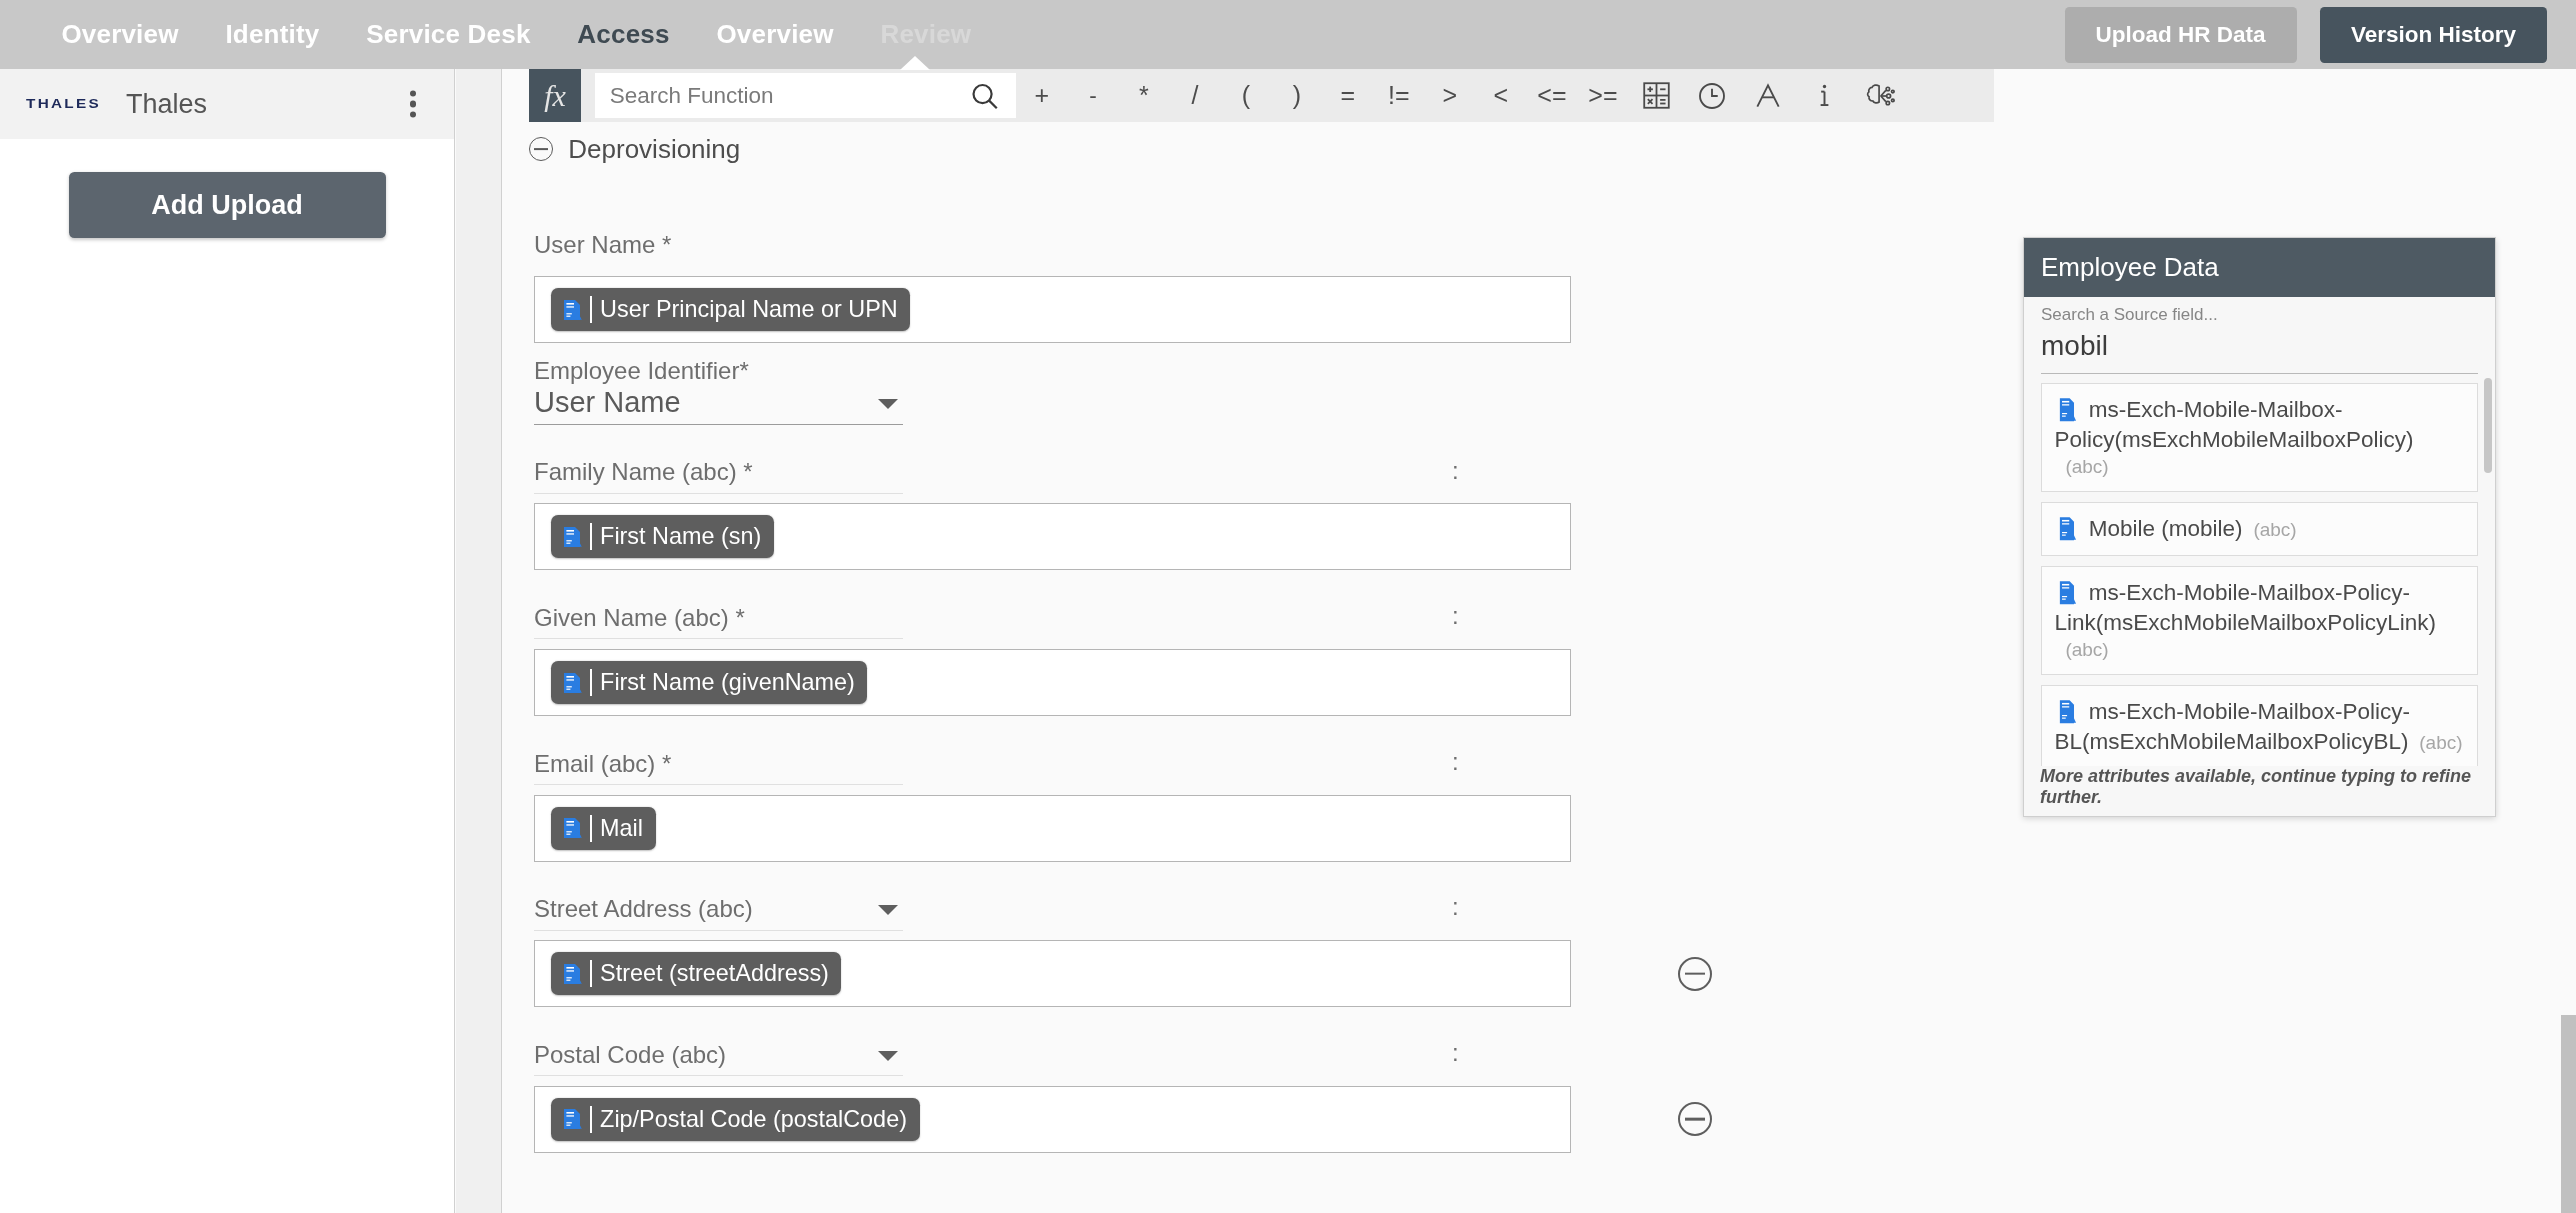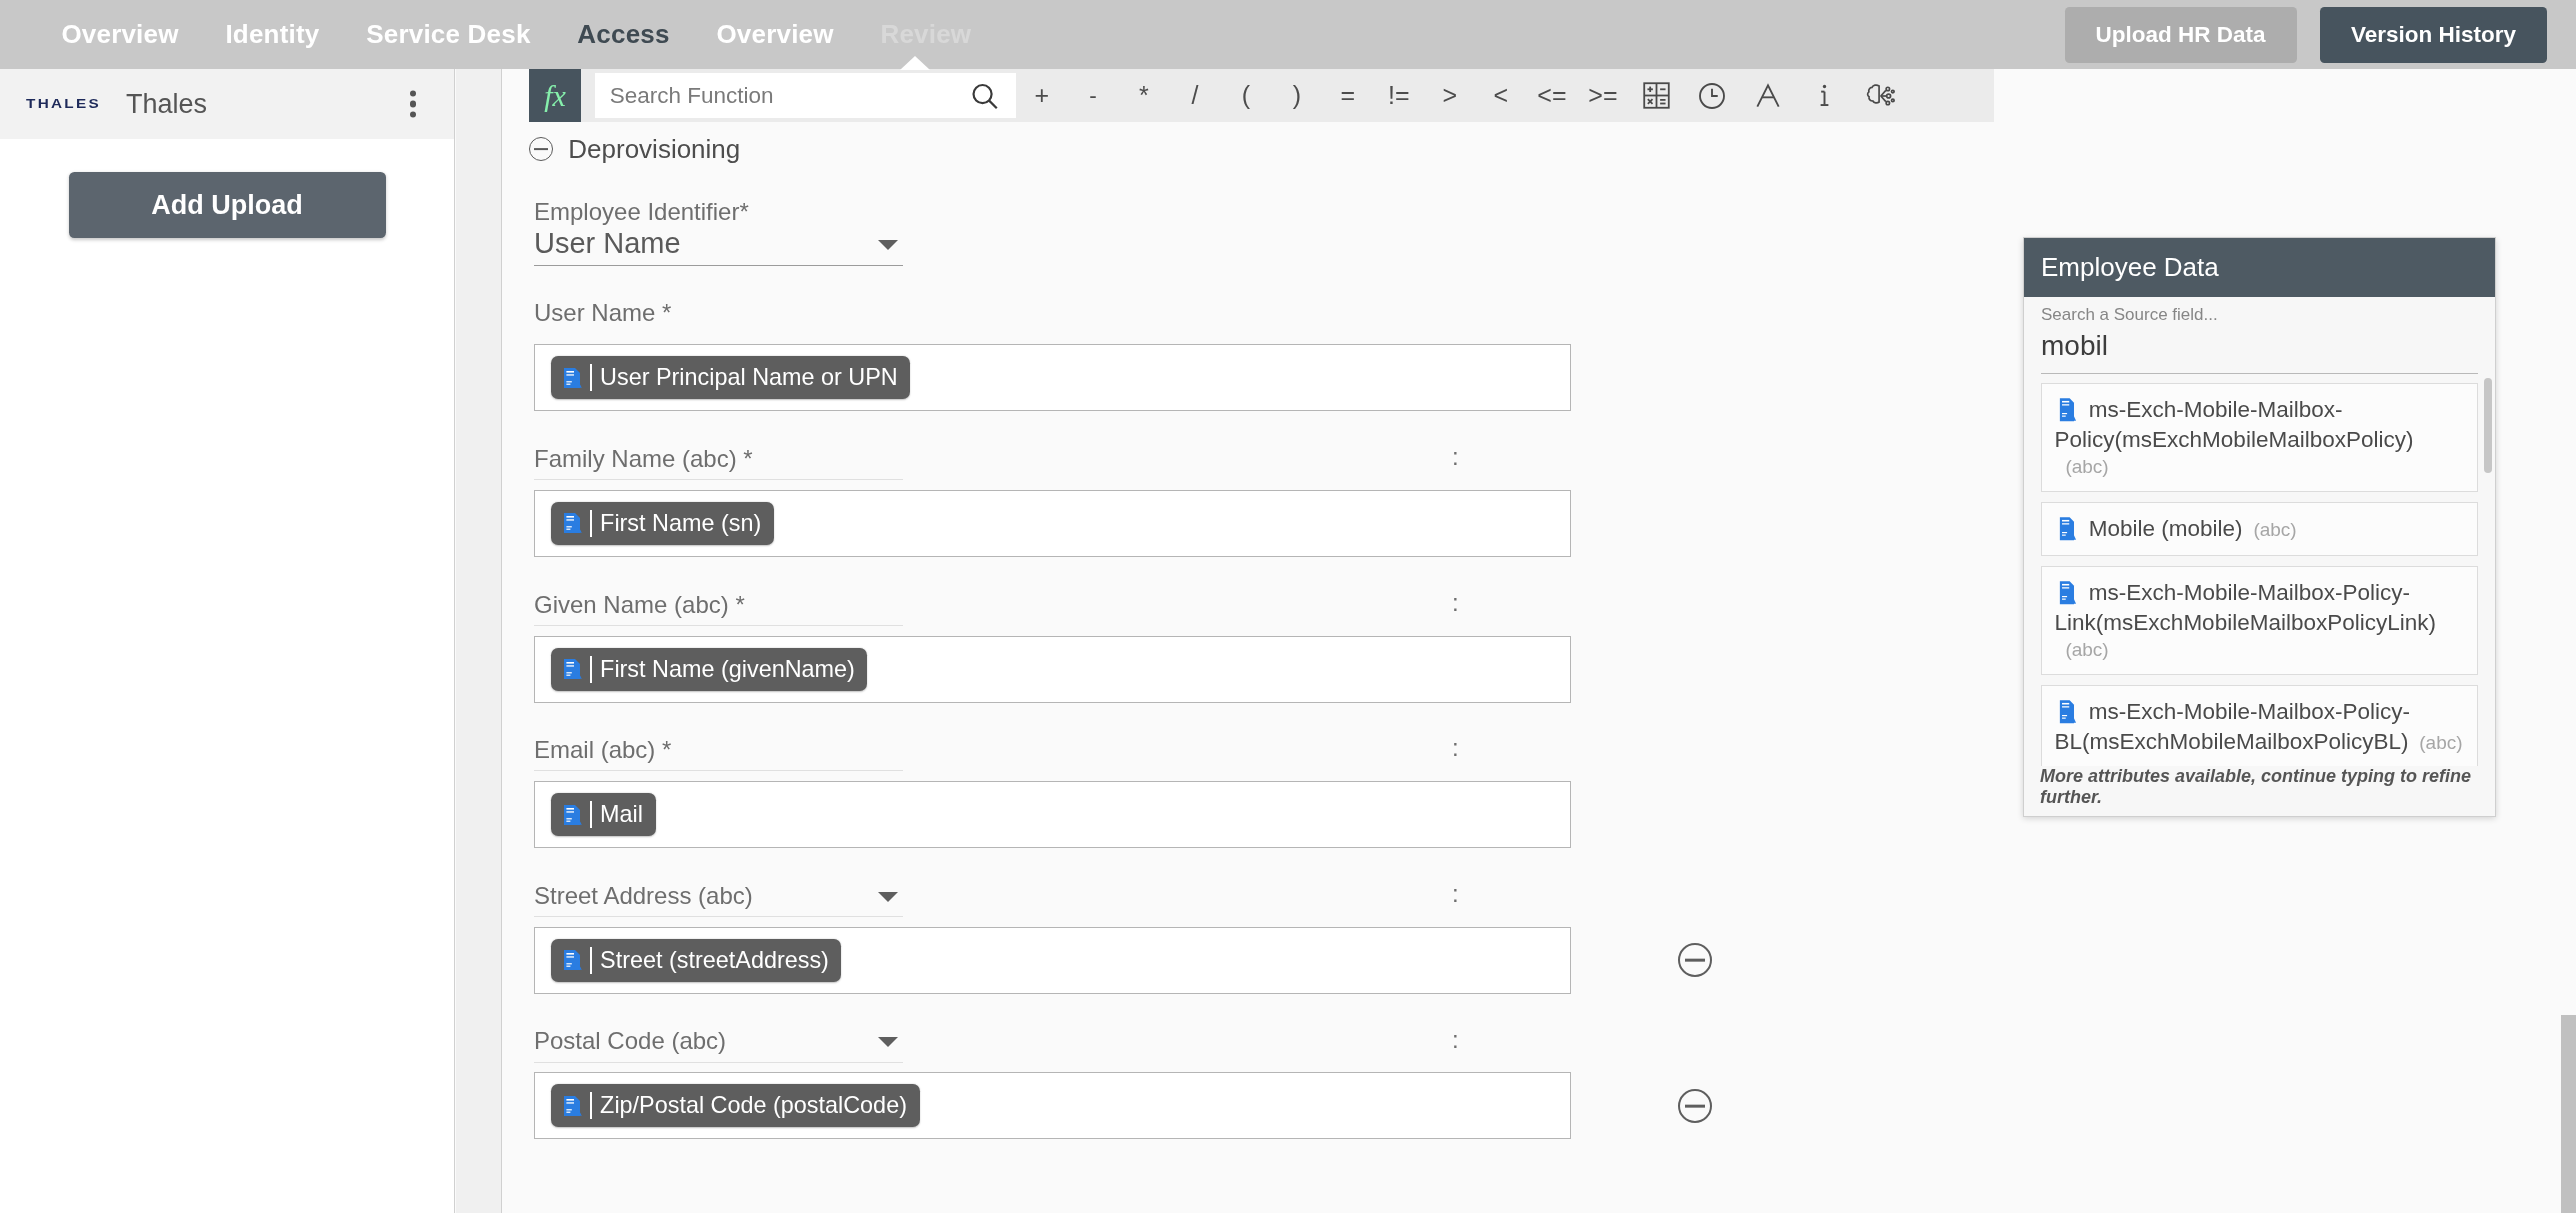--- a/index.html
+++ b/index.html
@@ -106,21 +106,21 @@
   .fx-caret {
     position: absolute; left: 900px; top: 56px;
     width: 0; height: 0;
     border-left: 15.3px solid transparent;
     border-right: 15.3px solid transparent;
     border-bottom: 14.4px solid #ffffff;
     z-index: 7;
   }
   .fx-btn {
     width: 52px; height: 53px; background: #47545e;
-    color: #86efac; display: flex; align-items: center; justify-content: center;
+    color: #e5e5e5; display: flex; align-items: center; justify-content: center;
     font-family: "Liberation Serif", serif; font-style: italic;
     font-size: 30px; cursor: pointer; flex: none;
   }
   .fx-search {
     flex: none; width: 421px; height: 45px;
     background: #fff; margin-left: 14.4px;
     display: flex; align-items: center;
     padding: 0 0 0 14.4px; position: relative;
   }
   .fx-search input {
@@ -414,29 +414,20 @@
 </div>
 
 <div class="content">
 
   <div class="section-head">
     <div class="minus-circle"></div>
     <div class="section-title">Deprovisioning</div>
   </div>
 
   <div class="form">
-
-    <div class="field-block">
-      <div class="field-label">Employee Identifier*</div>
-      <div style="position:relative;">
-        <div class="sel-value">User Name</div>
-        <div class="caret-down" style="bottom:10.8px;"></div>
-      </div>
-      <div class="sel-underline" style="margin-top:4.5px;"></div>
-    </div>
 
     <div class="field-block" style="margin-top:21.6px;">
       <div class="field-label-row">
         <div class="field-label">User Name *</div>
       </div>
       <div class="input-box">
         <div class="chip">
           <span class="chip-icon">
             <svg width="24" height="24" viewBox="0 0 24 24">
               <path d="M4 2h11l5 5v15H4z" fill="#2a7de1"></path>
@@ -444,20 +435,29 @@
               <rect x="6.4" y="8.3" width="7.6" height="1.3" fill="#ffffff"></rect>
               <rect x="6.4" y="15.2" width="5.4" height="1.2" fill="#ffffff"></rect>
               <rect x="6.4" y="17.6" width="4" height="1.2" fill="#ffffff"></rect>
               <path d="M13 21.8 L17.4 13.4 L21.8 21.8 Z" fill="#2a7de1"></path>
             </svg>
           </span>
           <span class="chip-bar"></span>
           <span class="chip-text">User Principal Name or UPN</span>
         </div>
       </div>
+    </div>
+
+    <div class="field-block">
+      <div class="field-label">Employee Identifier*</div>
+      <div style="position:relative;">
+        <div class="sel-value">User Name</div>
+        <div class="caret-down" style="bottom:10.8px;"></div>
+      </div>
+      <div class="sel-underline" style="margin-top:4.5px;"></div>
     </div>
 
     <div class="field-block" style="margin-top:21.6px;">
       <div class="field-label-row">
         <div class="field-label">Family Name (abc) *</div>
         <div class="fl-underline"></div>
         <div class="colon">:</div>
       </div>
       <div class="input-box">
         <div class="chip">

